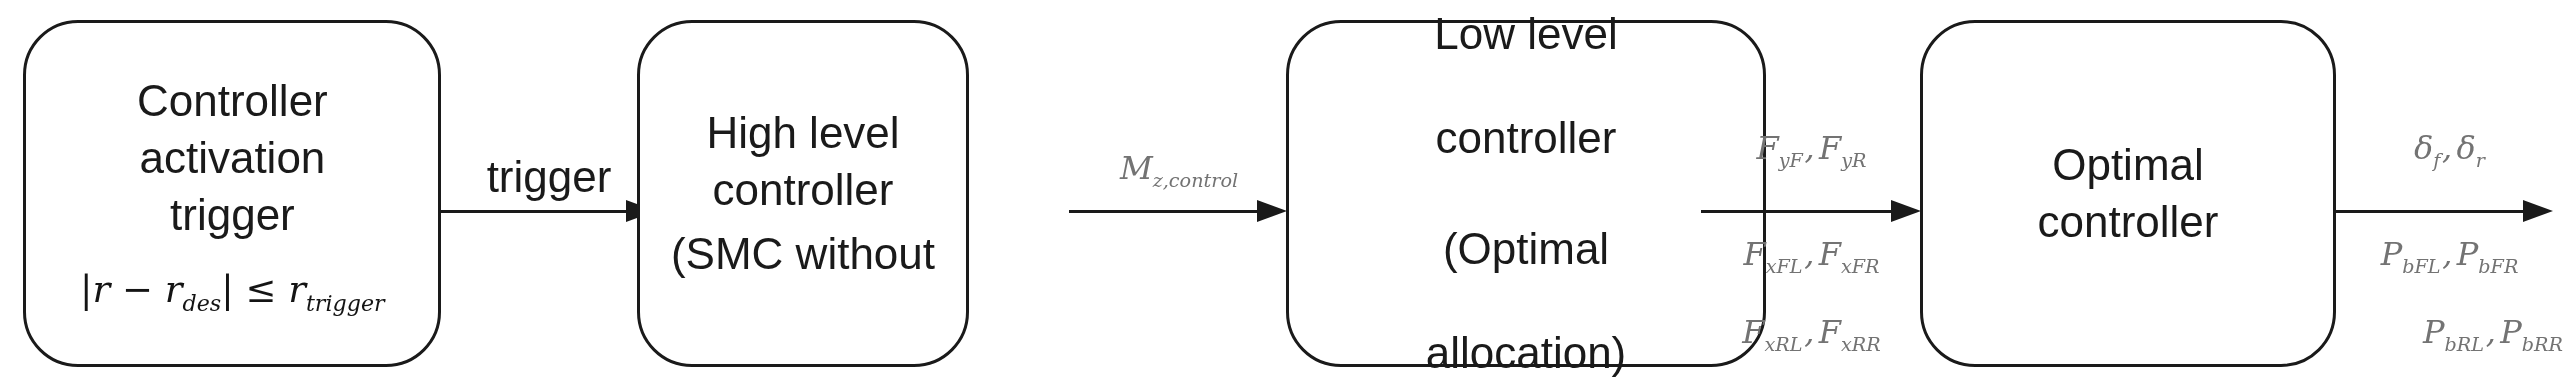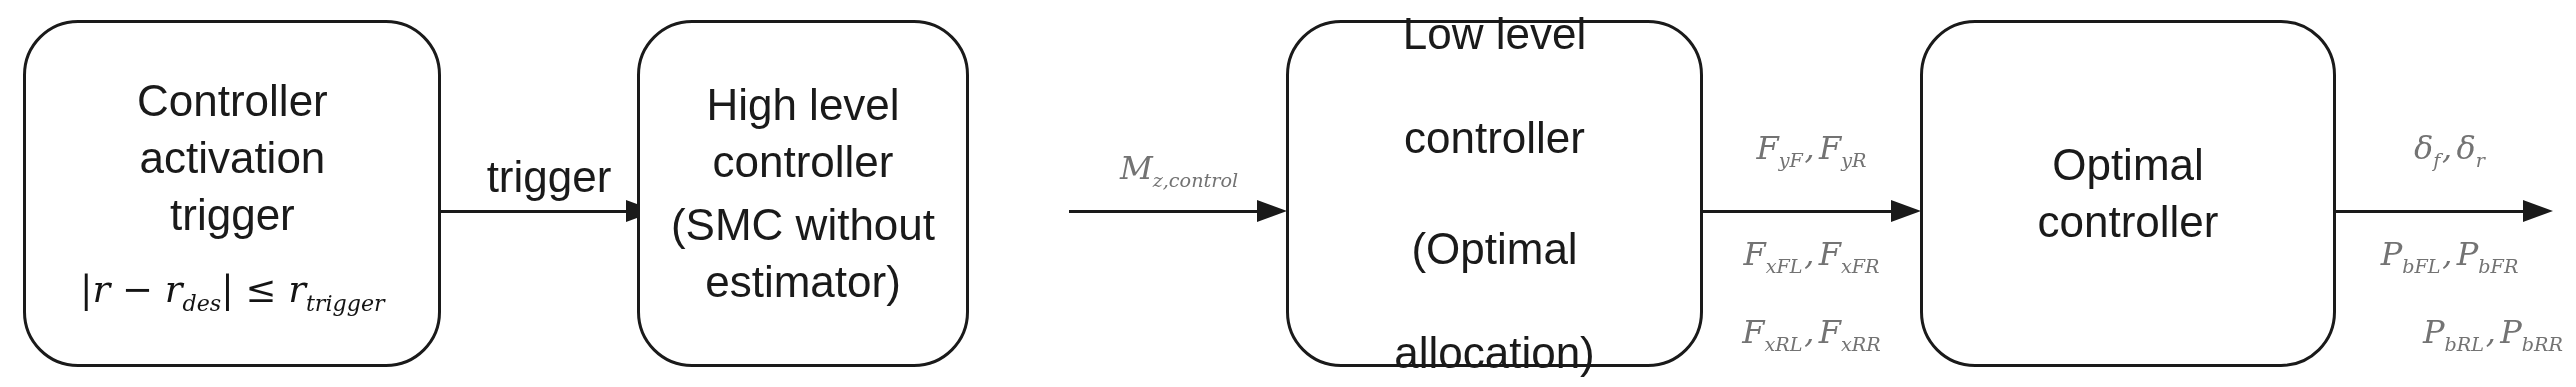--- a/index.html
+++ b/index.html
@@ -29,21 +29,21 @@
     flex-direction: column;
     align-items: center;
     justify-content: center;
     text-align: center;
     font-size: 44px;
     line-height: 57px;
     color: #1a1a1a;
   }
   .box-1 { left: 23.4px;   width: 418px; }
   .box-2 { left: 637px;  width: 332px; }
-  .box-3 { left: 1286px; width: 417px; gap: 47px; }
+  .box-3 { left: 1286px; width: 480px; gap: 47px; }
   .box-4 { left: 1920px; width: 416px; }
   .box .para2 { margin-top: 6.2px; }
   
   .arrow-line {
     position: absolute;
     top: 210px;
     height: 3.1px;
     background: #1a1a1a;
   }
   .arrow-head {
@@ -127,21 +127,20 @@
   </div>
 
   <div class="arrow-line a1-line"></div>
   <div class="arrow-head a1-head"></div>
   <div class="sig sans-label lbl-trigger">trigger</div>
 
   <div class="box box-2">
     <div>High level</div>
     <div>controller</div>
     <div class="para2">(SMC without</div>
-    <div>estimator)</div>
   </div>
 
   <div class="arrow-line a2-line"></div>
   <div class="arrow-head a2-head"></div>
   <div class="sig math lbl-mz"><span>M</span><sub>z,control</sub></div>
 
   <div class="box box-3">
     <div>Low level</div>
     <div>controller</div>
     <div class="para2">(Optimal</div>

